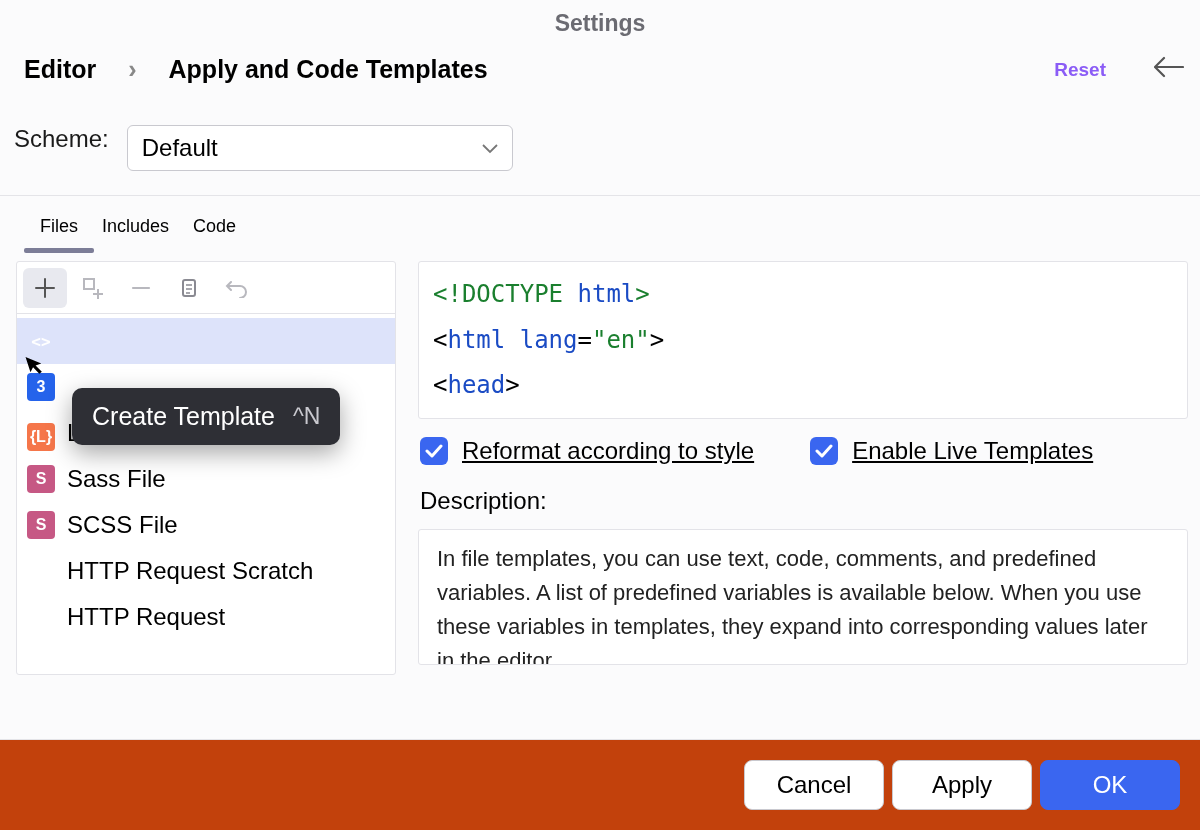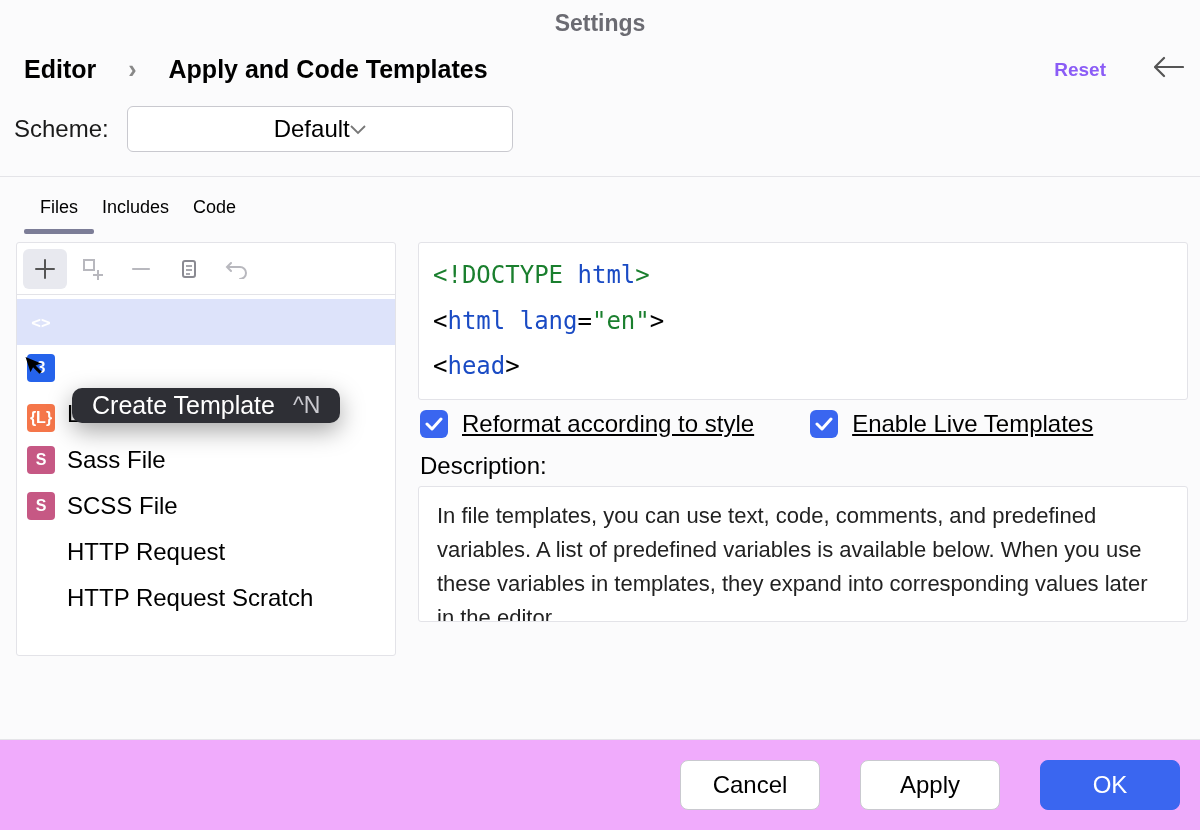--- a/index.html
+++ b/index.html
@@ -41,28 +41,29 @@
   .scheme-row {
     display: flex;
     align-items: center;
     gap: 18px;
     padding: 0 0 24px 14px;
   }
   .scheme-label { font-size: 24px; color: #1a1a1a; }
   .scheme-select {
     display: flex;
     align-items: center;
-    justify-content: center;
+    justify-content: space-between;
     width: 386px;
     height: 46px;
     background: #fff;
     border: 1px solid #c9c9cf;
     border-radius: 6px;
     padding: 0 14px;
     font-size: 24px;
+    margin-top: 19px;
   }
   .scheme-select .chev { color: #777; font-size: 18px; }
   hr.divider { border: none; border-top: 1px solid #e4e4e8; }
   .tabs-row {
     display: flex;
     gap: 24px;
     padding: 20px 0 4px 40px;
     font-size: 18px;
   }
   .tab { position: relative; padding-bottom: 14px; cursor: pointer; }
@@ -135,39 +136,39 @@
   .ic-css { background: #2563eb; }
   .ic-less { background: #f5764a; font-size: 12px; height: 20px; margin-top: 8px; }
   .ic-sass { background: #c65884; border-radius: 50%; }
   .ic-api { background: transparent; color: #3859d1; font-size: 17px; font-weight: 700; }
   .popup {
     position: absolute;
     left: 72px;
     top: 388px;
     background: #2e2f35;
     color: #fff;
-    padding: 3px 20px;
+    padding: 14px 20px;
     border-radius: 10px;
     font-size: 25px;
     display: flex;
     gap: 18px;
     align-items: center;
     z-index: 50;
     box-shadow: 0 8px 24px rgba(0,0,0,.35);
   }
   .popup .shortcut { color: #c9c9cf; font-size: 23px; }
   .cursor {
     position: absolute;
     left: 28px;
     top: 353px;
     z-index: 60;
     font-size: 20px;
     transform: rotate(-18deg);
   }
-  .right-pane { flex: 1; display: flex; flex-direction: column; gap: 4px; }
+  .right-pane { flex: 1; display: flex; flex-direction: column; gap: 12px; }
   .code-box {
     background: #fff;
     border: 1px solid #e3e3e8;
     border-radius: 3px;
     padding: 10px 14px;
     font-family: Menlo, Consolas, monospace;
     font-size: 24px;
     line-height: 1.9;
     height: 158px;
   }
@@ -209,24 +210,24 @@
     font-size: 22px;
     line-height: 1.55;
     color: #222;
     height: 136px;
     overflow: hidden;
   }
   .footer {
     position: absolute;
     left: 0; right: 0; bottom: 0;
     border-top: 1px solid #e4e4e8;
-    background: #f0abfc;
+    background: #c2410c;
     display: flex;
     justify-content: flex-end;
-    gap: 40px;
+    gap: 8px;
     padding: 20px 20px;
   }
   .btn {
     min-width: 140px;
     height: 50px;
     border-radius: 8px;
     border: 1px solid #c9c9cf;
     background: #fff;
     font-size: 24px;
     display: flex;
@@ -324,25 +325,25 @@
       <div class="file-item">
         <span class="fi-icon ic-sass">S</span>
         <span>Sass File</span>
       </div>
       <div class="file-item">
         <span class="fi-icon ic-sass">S</span>
         <span>SCSS File</span>
       </div>
       <div class="file-item">
         <span class="fi-icon ic-api">API</span>
+        <span>HTTP Request Scratch</span>
+      </div>
+      <div class="file-item">
+        <span class="fi-icon ic-api">API</span>
         <span>HTTP Request</span>
-      </div>
-      <div class="file-item">
-        <span class="fi-icon ic-api">API</span>
-        <span>HTTP Request Scratch</span>
       </div>
     </div>
   </div>
 
   <div class="right-pane">
     <div class="code-box">
       <div>
         <span class="tok-doctype">&lt;!</span><span class="tok-doctype">DOCTYPE </span><span class="tok-doctype-word">html</span><span class="tok-doctype">&gt;</span>
       </div>
       <div>

